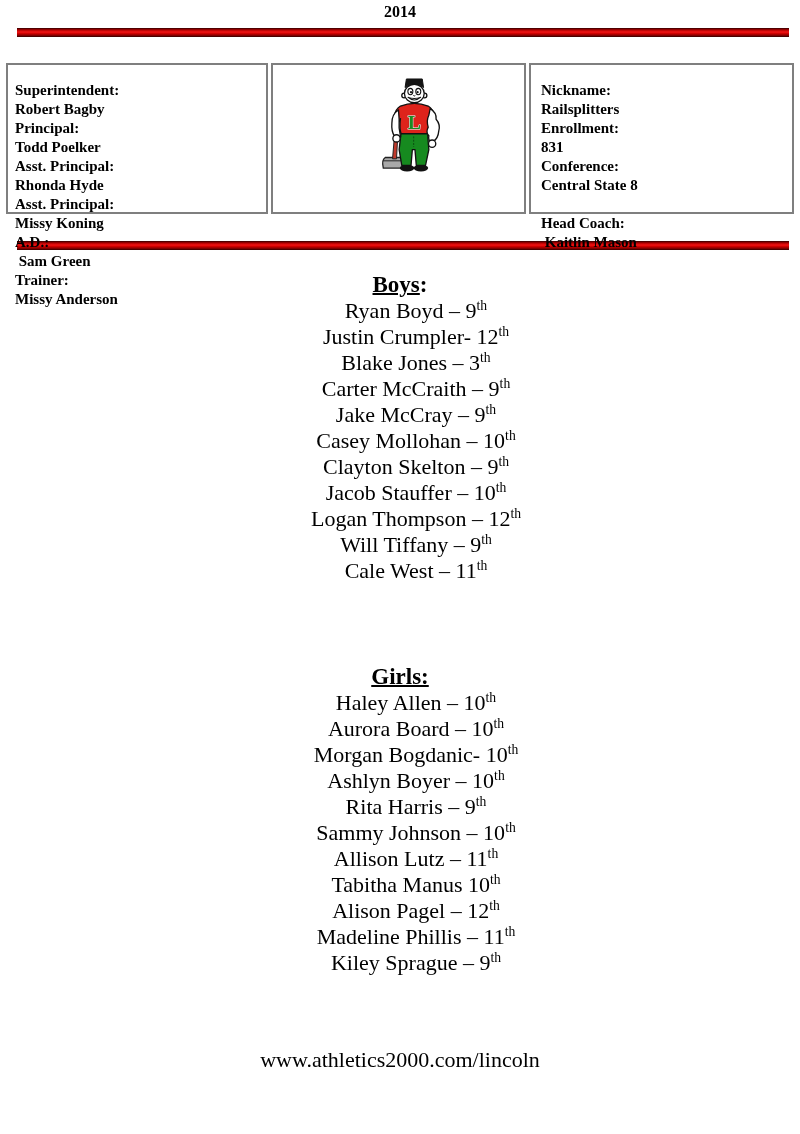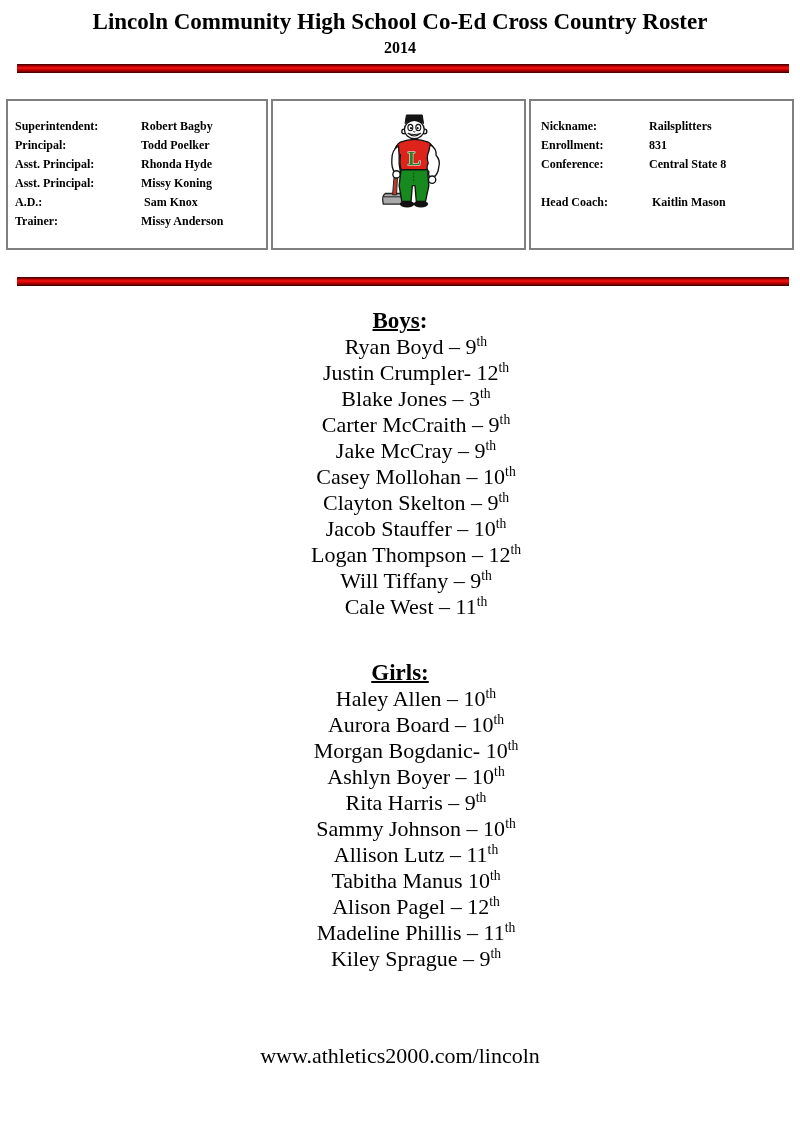--- a/index.html
+++ b/index.html
@@ -32,51 +32,50 @@
     height: 151px;
   }
   .panel {
     flex: 1 1 0;
     border: 2px solid #7f7f7f;
     box-sizing: border-box;
     background: #ffffff;
   }
   .panel.staff  { padding: 16px 0 0 7px; }
   .panel.school { padding: 16px 0 0 10px; }
-  .info-row { display: flex; min-height: 19px; font-weight: bold; font-size: 12px; line-height: 19px; }
+  .info-row { display: flex; min-height: 19px; font-weight: bold; font-size: 15px; line-height: 19px; flex-direction: column; }
   .panel.staff  .info-label { width: 126px; flex: 0 0 auto; }
   .panel.school .info-label { width: 108px; flex: 0 0 auto; }
   .info-value { white-space: pre-wrap; }
   .panel.mascot-box {
     display: flex; align-items: flex-start; justify-content: center;
     padding-top: 12px;
   }
   .mascot-svg { transform: translateX(14px); }
   .roster-heading {
     margin-top: 22px;
     text-align: center;
     font-size: 23px; font-weight: bold; line-height: 26px;
   }
-  .section-girls .roster-heading { margin-top: 40px; }
+  .section-girls .roster-heading { margin-top: 80px; }
   .u { text-decoration: underline; text-decoration-thickness: 2px; }
   .roster-list { text-align: center; }
   .roster-line { font-size: 22px; line-height: 26px; white-space: pre-wrap; padding-left: 32px; }
   .roster-line sup { font-size: 0.62em; line-height: 0; }
   .footer {
     margin-top: 74px;
     text-align: center;
     font-size: 22px; line-height: 20px;
   }
 </style>
 </head>
 <body>
 
 <div class="page">
 
-  <h1 class="title">Lincoln Community High School Co-Ed Cross Country Roster</h1>
   <div class="year">2014</div>
 
   <div class="divider top"></div>
 
   <div class="panels">
 
     <div class="panel staff">
 
         <div class="info-row">
           <span class="info-label">Superintendent:</span>
@@ -93,21 +92,21 @@
           <span class="info-value">Rhonda Hyde</span>
         </div>
 
         <div class="info-row">
           <span class="info-label">Asst. Principal:</span>
           <span class="info-value">Missy Koning</span>
         </div>
 
         <div class="info-row">
           <span class="info-label">A.D.:</span>
-          <span class="info-value"> Sam Knox</span>
+          <span class="info-value"> Sam Green</span>
         </div>
 
         <div class="info-row">
           <span class="info-label">Trainer:</span>
           <span class="info-value">Missy Anderson</span>
         </div>
       </div>
 
     <div class="panel mascot-box">
       <svg class="mascot-svg" viewBox="0 0 100 150" width="66" height="99" xmlns="http://www.w3.org/2000/svg">

